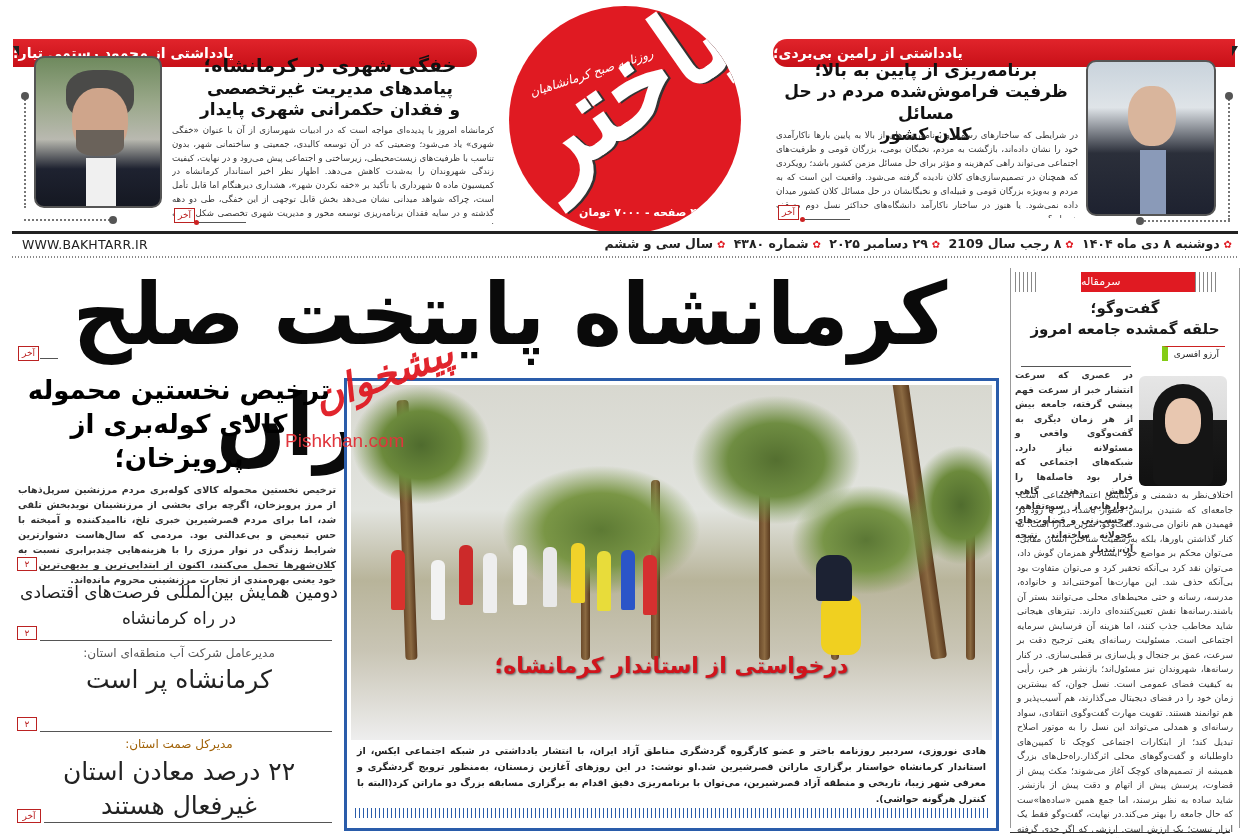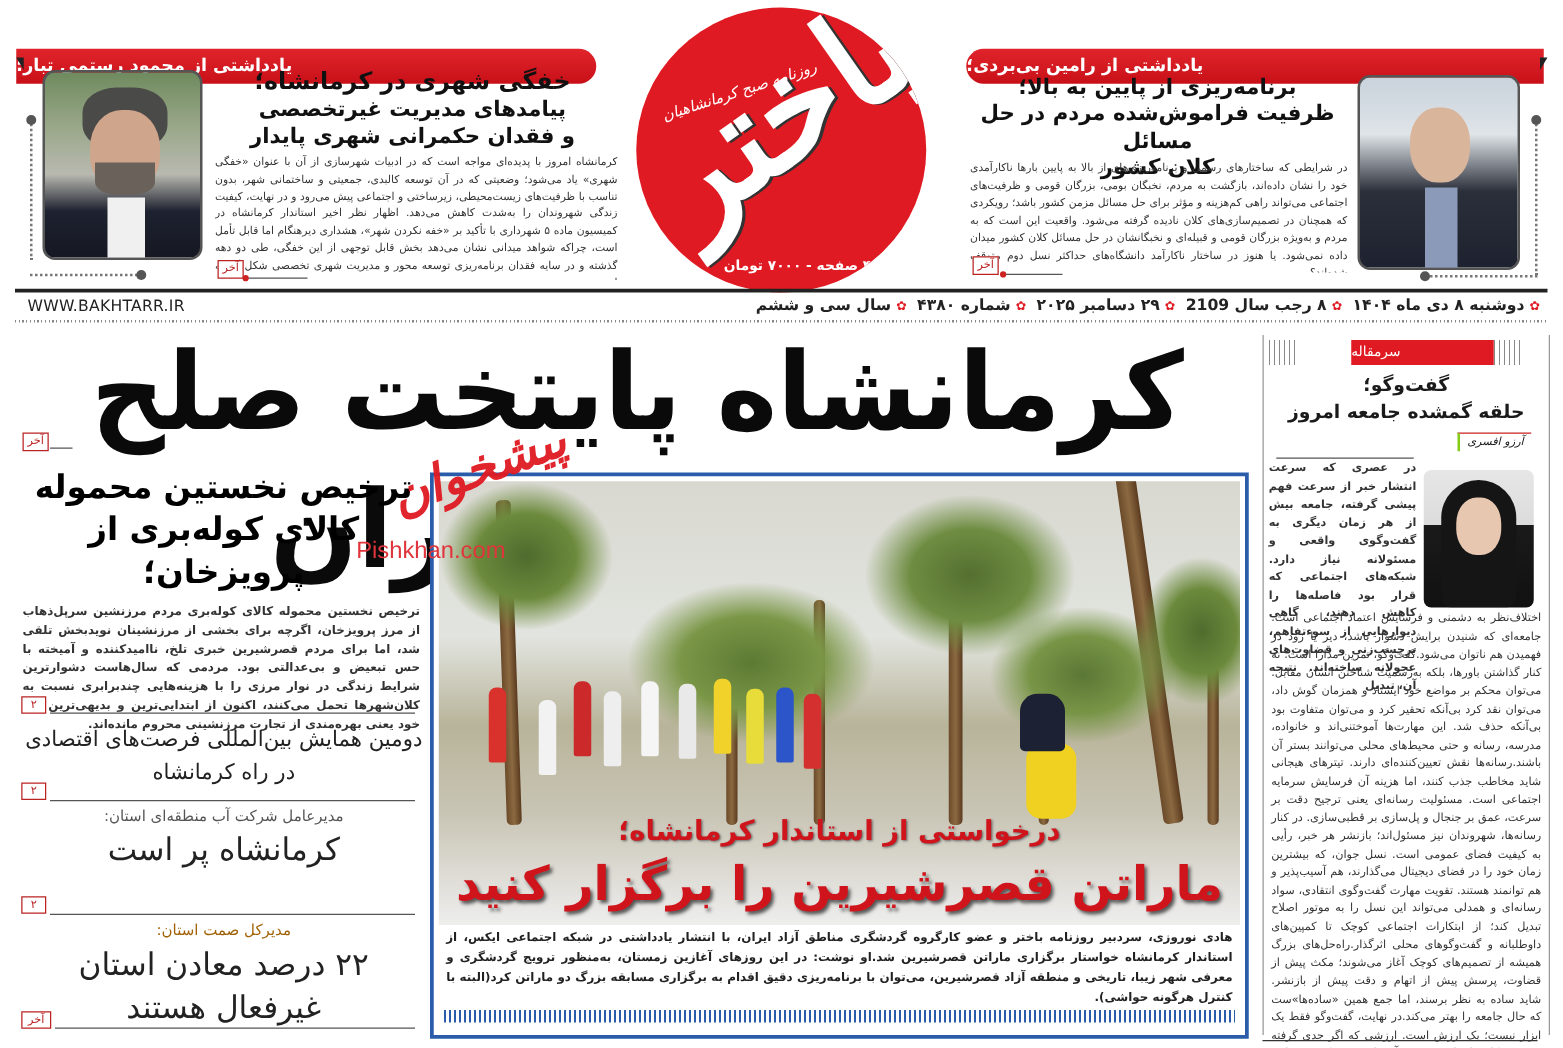--- a/index.html
+++ b/index.html
@@ -58,21 +58,21 @@
   .photo-kicker { position: absolute; left: 0; right: 0; top: 268px; text-align: center; direction: rtl; font-size: 22px; font-weight: bold; color: #d0141c; text-shadow: 1px 1px 2px #666; }
   .photo-title { position: absolute; left: 0; right: 0; top: 300px; text-align: center; direction: rtl; font-size: 38px; font-weight: bold; color: #d0141c; text-shadow: 2px 2px 3px #555; letter-spacing: -1px; }
   .photo-caption { position: absolute; left: 10px; right: 10px; top: 362px; direction: rtl; text-align: justify; font-size: 9.5px; line-height: 16px; color: #222; font-weight: bold; }
   .barcode-rule { position: absolute; left: 8px; right: 8px; bottom: 10px; height: 10px; background: repeating-linear-gradient(90deg, #2a5caa 0 1.5px, #fff 1.5px 4px); }
 
   
   .editorial { position: absolute; left: 1010px; top: 268px; width: 230px; height: 560px; border-left: 1px solid #999; border-right: 1px solid #999; }
   .editorial-tag { position: absolute; left: 30px; top: 4px; width: 120px; height: 20px; background: #e01a22; color: #fff; font-size: 11px; text-align: left; line-height: 20px; direction: rtl; margin-left: 40px; }
   .editorial-hatch { position: absolute; top: 4px; width: 24px; height: 20px; background: repeating-linear-gradient(90deg, #888 0 1px, #fff 1px 4px); }
   .editorial-title { position: absolute; left: 0; right: 0; top: 30px; direction: rtl; text-align: center; font-size: 15px; line-height: 21px; font-weight: bold; }
-  .author-tag { position: absolute; right: 14px; top: 78px; border-left: 2px solid #84cc16; border-top: 1px solid #c22; font-size: 9px; padding: 2px 6px; direction: rtl; font-style: italic; }
+  .author-tag { position: absolute; right: 14px; top: 78px; border-left: 6px solid #84cc16; border-top: 1px solid #c22; font-size: 9px; padding: 2px 6px; direction: rtl; }
   .editorial-photo { position: absolute; left: 128px; top: 108px; width: 88px; height: 110px; border-radius: 6px; background: linear-gradient(180deg, #e6e6e6 0%, #dcdcdc 40%, #1a1a1a 40%, #111 100%); overflow: hidden; }
   .face { position: absolute; left: 26px; top: 22px; width: 36px; height: 46px; border-radius: 45%; background: #e8c7b0; }
   .hijab { position: absolute; left: 14px; top: 8px; width: 60px; height: 102px; border-radius: 30px 30px 8px 8px; background: #151515; }
   .editorial-body-top { position: absolute; right: 106px; top: 100px; width: 118px; direction: rtl; text-align: justify; font-size: 9px; line-height: 14.5px; color: #333; font-weight: bold; }
   .editorial-body { position: absolute; left: 6px; right: 6px; top: 220px; direction: rtl; text-align: justify; font-size: 9px; line-height: 14.5px; color: #333; }
   .bottom-rule { position: absolute; left: 1010px; width: 220px; top: 832px; height: 1px; background: #333; }
 </style>
 </head>
 <body>
 
@@ -201,21 +201,20 @@
     <div class="runner" style="left:162px; top:160px; background:#f5f5f5;"></div>
     <div class="runner" style="left:192px; top:162px; background:#e9e9e9;"></div>
     <div class="runner" style="left:220px; top:158px; background:#f0d22a;"></div>
     <div class="runner" style="left:246px; top:166px; background:#e8dc3a;"></div>
     <div class="runner" style="left:270px; top:165px; background:#2b55c8;"></div>
     <div class="runner" style="left:292px; top:170px; background:#d53030;"></div>
     <div style="position:absolute; left:470px; top:210px; width:40px; height:60px; border-radius:12px; background:#f0d020;"></div>
     <div style="position:absolute; left:465px; top:170px; width:36px; height:46px; border-radius:14px 14px 4px 4px; background:#1c2233;"></div>
 
     <div class="photo-kicker">درخواستی از استاندار کرمانشاه؛</div>
-    <div class="photo-title">ماراتن قصرشیرین را برگزار کنید</div>
   </div>
   <div class="photo-caption">هادی نوروزی، سردبیر روزنامه باختر و عضو کارگروه گردشگری مناطق آزاد ایران، با انتشار یادداشتی در شبکه اجتماعی ایکس، از استاندار کرمانشاه خواستار برگزاری ماراتن قصرشیرین شد.او نوشت: در این روزهای آغازین زمستان، به‌منظور ترویج گردشگری و معرفی شهر زیبا، تاریخی و منطقه آزاد قصرشیرین، می‌توان با برنامه‌ریزی دقیق اقدام به برگزاری مسابقه بزرگ دو ماراتن کرد(البته با کنترل هرگونه حواشی).</div>
   <div class="barcode-rule"></div>
 </div>
 
 <div class="watermark-fa">پیشخوان</div>
 <div class="watermark-en">Pishkhan.com</div>
 
 <div class="editorial">
   <div class="editorial-hatch" style="left:4px;"></div>

